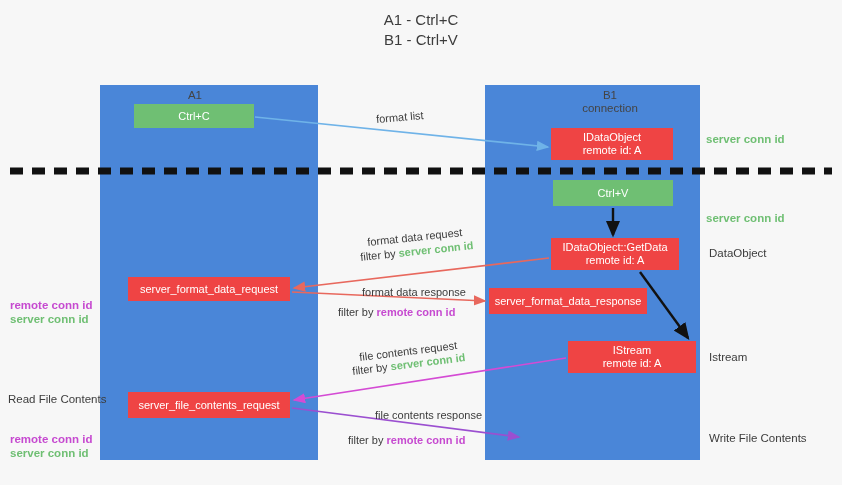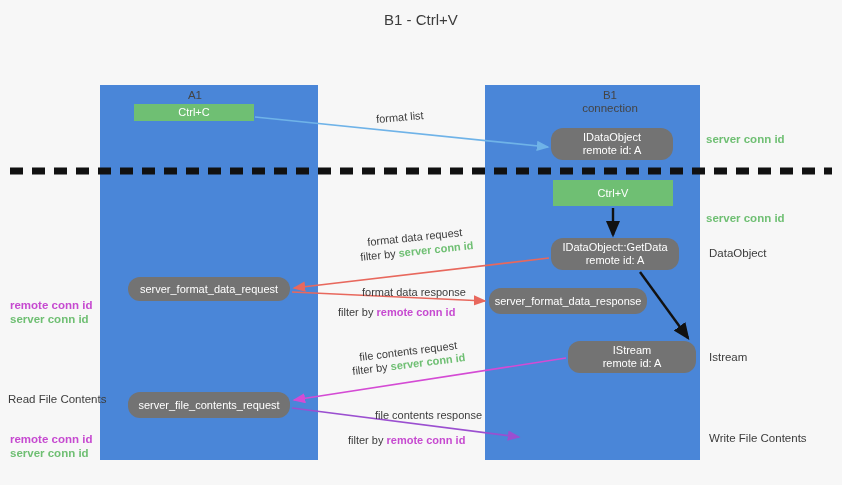--- a/index.html
+++ b/index.html
@@ -35,23 +35,23 @@
   #lane-b1{position:absolute;left:485px;top:85px;width:215px;height:375px;}
 
   
   .box{
     position:absolute;z-index:2;
     display:flex;flex-direction:column;align-items:center;justify-content:center;
     color:#ffffff;font-size:11px;line-height:13px;text-align:center;
     box-sizing:border-box;
   }
   .box.green{background:#6fbf73;}
-  .box.orange{background:#737373;border-radius:12px;}
-
-  #box-ctrlc{left:134px;top:104px;width:120px;height:17px;}
+  .box.orange{background:#ef4444;}
+
+  #box-ctrlc{left:134px;top:104px;width:120px;height:24px;}
   #box-ctrlv{left:553px;top:180px;width:120px;height:26px;}
   #box-idataobject{left:551px;top:128px;width:122px;height:32px;}
   #box-getdata{left:551px;top:238px;width:128px;height:32px;}
   #box-istream{left:568px;top:341px;width:128px;height:32px;}
   #box-sfdreq{left:128px;top:277px;width:162px;height:24px;}
   #box-sfdresp{left:489px;top:288px;width:158px;height:26px;align-items:center;}
   #box-sfcreq{left:128px;top:392px;width:162px;height:26px;}
   #box-sfcresp{left:523px;top:424px;width:162px;height:26px;}
 
   
@@ -81,20 +81,21 @@
   #fl-fcreq2{left:352px;top:357px;transform:rotate(-7deg);}
   #fl-fcresp{left:375px;top:408px;}
   #fl-fcresp2{left:348px;top:433px;}
 </style>
 </head>
 <body>
 
 <div class="stage">
 
   <div class="el" id="title">
+    <div>A1 - Ctrl+C</div>
     <div>B1 - Ctrl+V</div>
   </div>
 
   <div class="el lane-head" id="head-a1">
     <div>A1</div>
     <div>remote</div>
   </div>
   <div class="el lane-head" id="head-b1">
     <div>B1</div>
     <div>connection</div>

